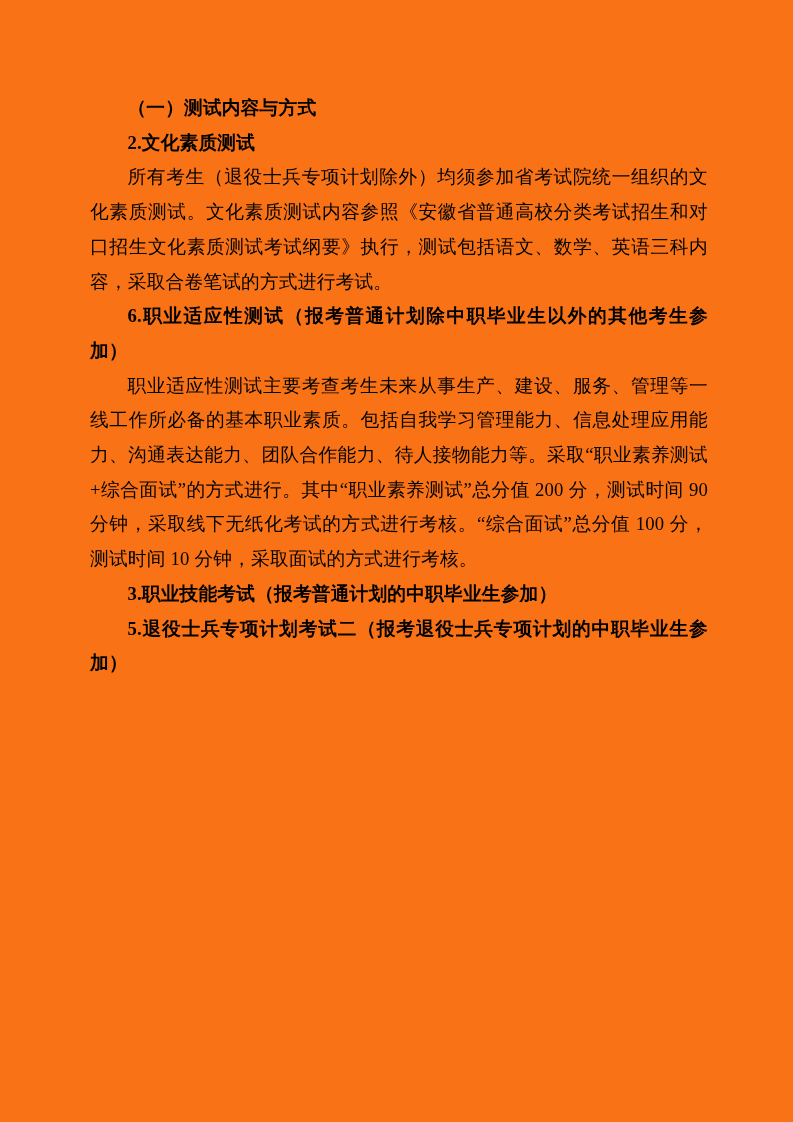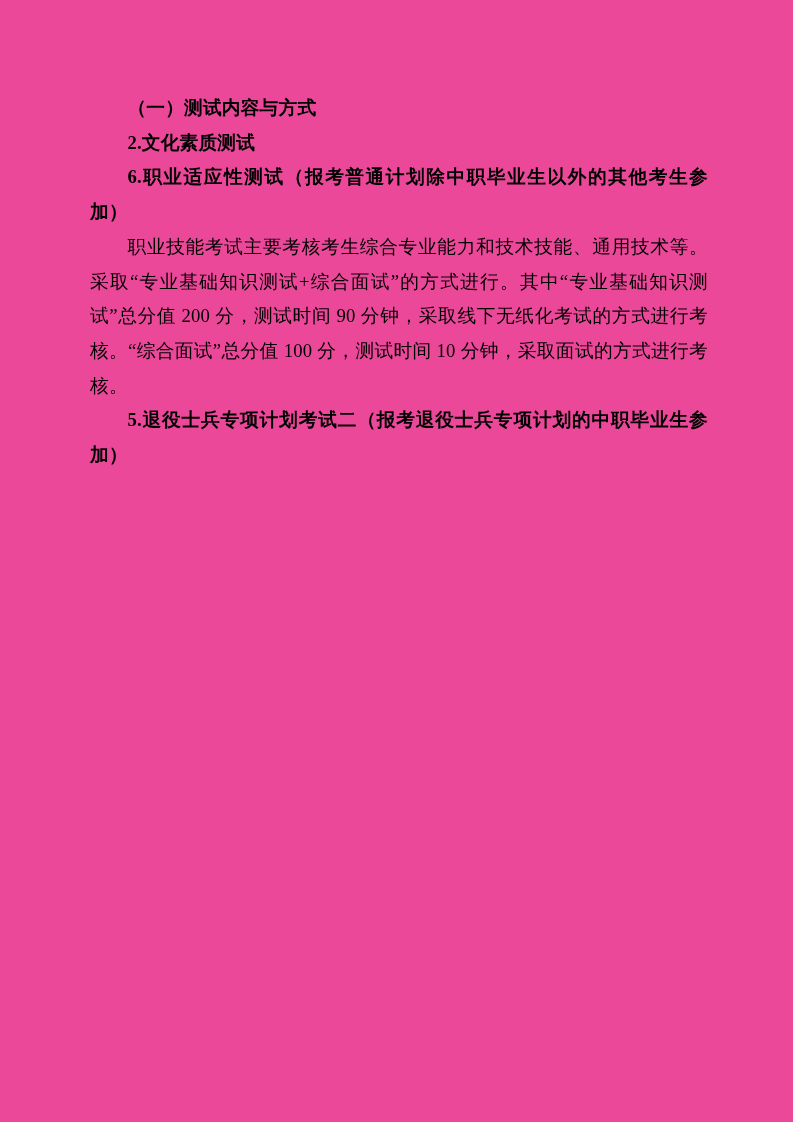--- a/index.html
+++ b/index.html
@@ -5,21 +5,21 @@
   html, body {
     margin: 0;
     padding: 0;
     background: #ffffff;
   }
   .page {
     position: relative;
     width: 793px;
     height: 1122px;
     box-sizing: border-box;
-    background: #ec4899;
+    background: #f97316;
     color: #000000;
     padding: 91px 85px 12px 90px;
     font-family: "Liberation Serif", "DejaVu Serif", serif;
     overflow: hidden;
   }
   .doc-block {
     margin: 0;
     font-size: 18.7px;
     line-height: 34.7px;
     text-align: justify;
@@ -32,23 +32,25 @@
   }
 </style>
 </head>
 <body>
 
 <div class="page">
   <h2 class="doc-block doc-heading">（一）测试内容与方式</h2>
 
   <h3 class="doc-block doc-heading">2.文化素质测试</h3>
 
+  <p class="doc-block">所有考生（退役士兵专项计划除外）均须参加省考试院统一组织的文化素质测试。文化素质测试内容参照《安徽省普通高校分类考试招生和对口招生文化素质测试考试纲要》执行，测试包括语文、数学、英语三科内容，采取合卷笔试的方式进行考试。</p>
 
   <h3 class="doc-block doc-heading">6.职业适应性测试（报考普通计划除中职毕业生以外的其他考生参加）</h3>
 
+  <p class="doc-block">职业适应性测试主要考查考生未来从事生产、建设、服务、管理等一线工作所必备的基本职业素质。包括自我学习管理能力、信息处理应用能力、沟通表达能力、团队合作能力、待人接物能力等。采取“职业素养测试+综合面试”的方式进行。其中“职业素养测试”总分值 200 分，测试时间 90 分钟，采取线下无纸化考试的方式进行考核。“综合面试”总分值 100 分，测试时间 10 分钟，采取面试的方式进行考核。</p>
 
+  <h3 class="doc-block doc-heading">3.职业技能考试（报考普通计划的中职毕业生参加）</h3>
 
-  <p class="doc-block">职业技能考试主要考核考生综合专业能力和技术技能、通用技术等。采取“专业基础知识测试+综合面试”的方式进行。其中“专业基础知识测试”总分值 200 分，测试时间 90 分钟，采取线下无纸化考试的方式进行考核。“综合面试”总分值 100 分，测试时间 10 分钟，采取面试的方式进行考核。</p>
 
 
 
   <h3 class="doc-block doc-heading">5.退役士兵专项计划考试二（报考退役士兵专项计划的中职毕业生参加）</h3>
 </div>
 
 </body></html>

